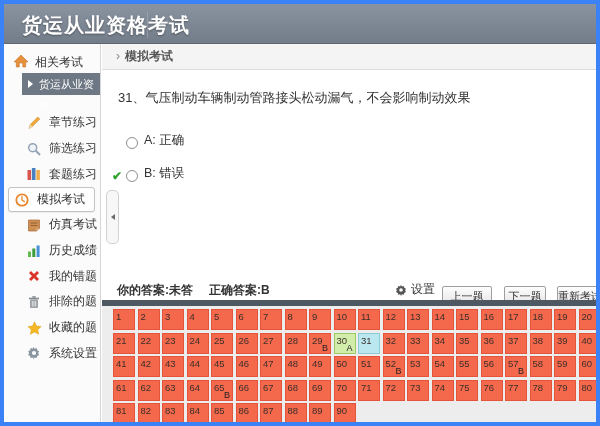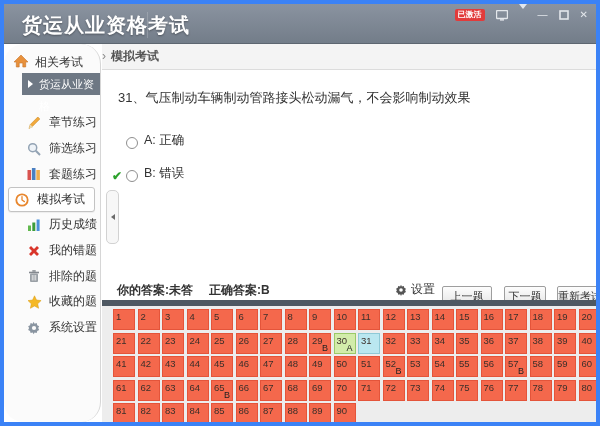--- a/index.html
+++ b/index.html
@@ -13,39 +13,39 @@
              letter-spacing:1px;text-shadow:0 1px 2px rgba(0,0,0,.35);}
   .title-divider{position:absolute;left:143px;top:8px;width:1px;height:26px;background:rgba(255,255,255,.18);}
   .win-controls{position:absolute;right:8px;top:4px;display:flex;align-items:center;gap:11px;height:14px;}
   .badge{background:#e23b3b;color:#fff;font-size:8px;line-height:12px;padding:0 3px;border-radius:2px;font-weight:bold;}
   .ctl{color:#e3e7ec;font-size:10px;line-height:12px;cursor:default;}
   .ctl svg{display:block;}
   .tri{width:0;height:0;border-left:4px solid transparent;border-right:4px solid transparent;border-top:5px solid #e3e7ec;}
 
   
   .sidebar{position:absolute;left:0;top:40px;width:97px;bottom:0;background:#fbfbfb;
-           border-right:1px solid #d6d6d6;box-sizing:border-box;border-radius:20px;}
+           border-right:1px solid #d6d6d6;box-sizing:border-box;}
   .side-header{position:absolute;left:9px;top:10px;display:flex;align-items:center;gap:6px;
                font-size:12px;color:#333;}
   .side-sub{position:absolute;left:18px;right:0;top:29px;height:22px;background:#6e7884;color:#fff;
             font-size:11px;line-height:22px;padding-left:17px;box-sizing:border-box;}
   .side-sub .arrow{position:absolute;left:6px;top:7px;width:0;height:0;
                    border-top:4px solid transparent;border-bottom:4px solid transparent;border-left:5px solid #fff;}
   .side-nav{position:absolute;left:0;top:66px;right:0;display:flex;flex-direction:column;}
   .side-item{height:25.7px;display:flex;align-items:center;padding-left:22px;font-size:12px;color:#333;cursor:default;}
   .side-item .ic{width:16px;height:15px;display:flex;align-items:center;justify-content:center;flex:0 0 16px;}
   .side-item .lbl{margin-left:7px;white-space:nowrap;}
   .side-item.selected{border:1px solid #c3c3c3;border-radius:3px;background:#fefefe;
                       margin:0 5px 0 4px;padding-left:5px;height:23px;box-shadow:0 1px 1px rgba(0,0,0,.06);}
 
   
   .main{position:absolute;left:98px;top:40px;right:0;bottom:0;background:#fff;}
   .breadcrumb{position:absolute;left:0;top:0;width:100%;height:26px;background:#f4f4f4;
               border-bottom:1px solid #dcdcdc;box-sizing:border-box;font-size:12px;font-weight:bold;color:#555;
-              line-height:25px;}
+              line-height:25px;padding-left:14px;}
   .breadcrumb .bc-arrow{color:#8a8a8a;margin-right:5px;font-weight:normal;}
   .question{position:absolute;left:16px;top:45px;right:10px;font-size:13px;color:#333;line-height:18px;}
   .option{position:absolute;left:10px;display:flex;align-items:flex-end;font-size:12.5px;color:#333;}
   .option .check{width:14px;font-size:12px;font-weight:bold;color:#2ca12c;line-height:12px;}
   .option .check.hidden{visibility:hidden;}
   .option .radio{width:10px;height:10px;border:1px solid #8f8f8f;border-radius:50%;background:#fff;margin:0 6px 0 0;}
   .opt-a{top:88px;}
   .opt-b{top:121px;}
 
   .collapse-handle{position:absolute;left:4px;top:146px;width:11px;height:52px;background:#f7f7f7;
@@ -81,37 +81,20 @@
   .cell.current{background:var(--cell-cur-bg);border-color:var(--cell-cur-bd);}
 </style>
 </head>
 <body>
 
 <div class="window">
 
   <div class="titlebar">
     <span class="app-title">货运从业资格考试</span>
     <span class="title-divider"></span>
-    <div class="win-controls">
-      <span class="badge">已激活</span>
-      <span class="ctl">
-        <svg width="12" height="11" viewBox="0 0 12 11">
-            <rect x="0.5" y="0.5" width="11" height="8" rx="1" fill="none" stroke="#e3e7ec" stroke-width="1.4"></rect>
-            <rect x="4" y="9.2" width="4" height="1.4" fill="#e3e7ec"></rect>
-          </svg>
-      </span>
-      <span class="ctl"><span class="tri"></span></span>
-      <span class="ctl">—</span>
-      <span class="ctl">
-        <svg width="10" height="10" viewBox="0 0 10 10">
-            <rect x="1" y="1" width="8" height="8" fill="none" stroke="#e3e7ec" stroke-width="1.6"></rect>
-          </svg>
-      </span>
-      <span class="ctl">✕</span>
-    </div>
   </div>
 
   <div class="sidebar">
     <div class="side-header">
       <span class="ic">
         <svg width="16" height="14" viewBox="0 0 16 14">
             <path d="M8 1L15 8h-2.3v5H9.8V9H6.2v4H3.3V8H1z" fill="#e8913c" stroke="#c6742a" stroke-width="0.6"></path>
           </svg>
       </span>
       <span>相关考试</span>
@@ -151,20 +134,31 @@
         <span class="lbl">套题练习</span>
       </div>
       <div class="side-item selected">
         <span class="ic">
           <svg width="14" height="14" viewBox="0 0 14 14">
               <circle cx="7" cy="7" r="5.7" fill="#fff" stroke="#e8872e" stroke-width="1.8"></circle>
               <path d="M7 3.6V7l2.4 1.6" stroke="#e8872e" stroke-width="1.3" fill="none" stroke-linecap="round"></path>
             </svg>
         </span>
         <span class="lbl">模拟考试</span>
+      </div>
+      <div class="side-item">
+        <span class="ic">
+          <svg width="14" height="14" viewBox="0 0 14 14">
+              <path d="M1.5 2h11v8.5L9.5 13h-8z" fill="#cf9055" stroke="#a86a36" stroke-width="0.7"></path>
+              <path d="M9.5 13v-2.5H12.5z" fill="#e9c79b"></path>
+              <line x1="3.5" y1="5" x2="10.5" y2="5" stroke="#8a5527" stroke-width="0.8"></line>
+              <line x1="3.5" y1="7.5" x2="10.5" y2="7.5" stroke="#8a5527" stroke-width="0.8"></line>
+            </svg>
+        </span>
+        <span class="lbl">仿真考试</span>
       </div>
       <div class="side-item">
         <span class="ic">
           <svg width="14" height="14" viewBox="0 0 14 14">
               <rect x="1" y="7.5" width="3" height="5.5" fill="#62b94e"></rect>
               <rect x="5.3" y="4.5" width="3" height="8.5" fill="#3c9c3c"></rect>
               <rect x="9.6" y="1.5" width="3" height="11.5" fill="#4a90d9"></rect>
             </svg>
         </span>
         <span class="lbl">历史成绩</span>

